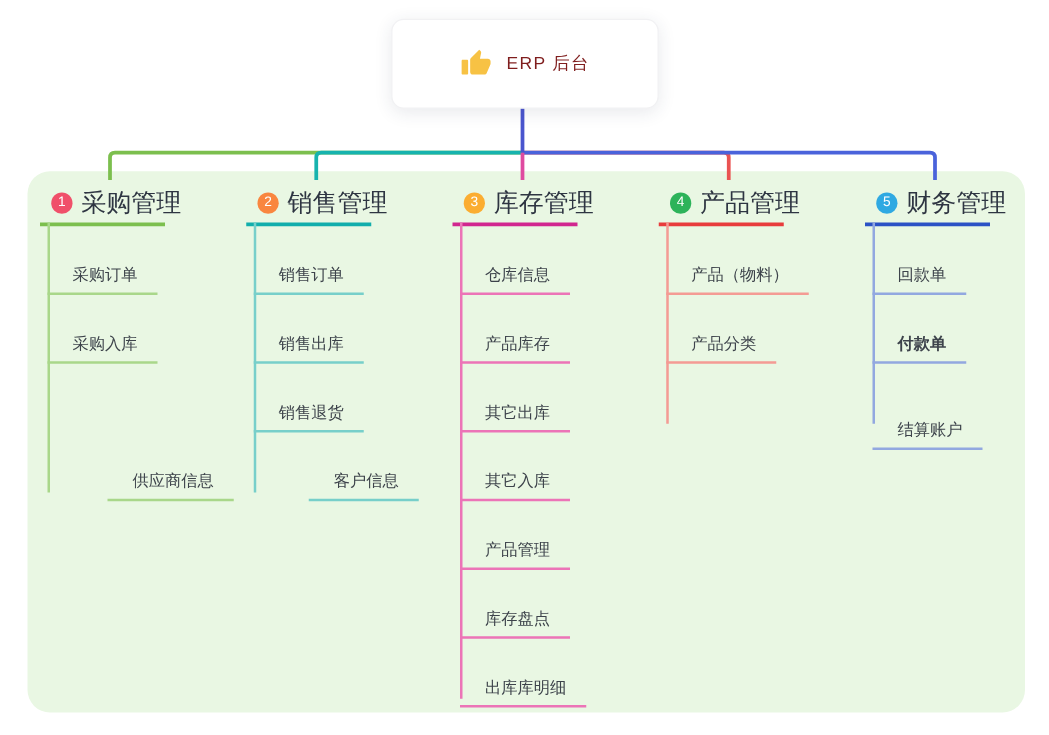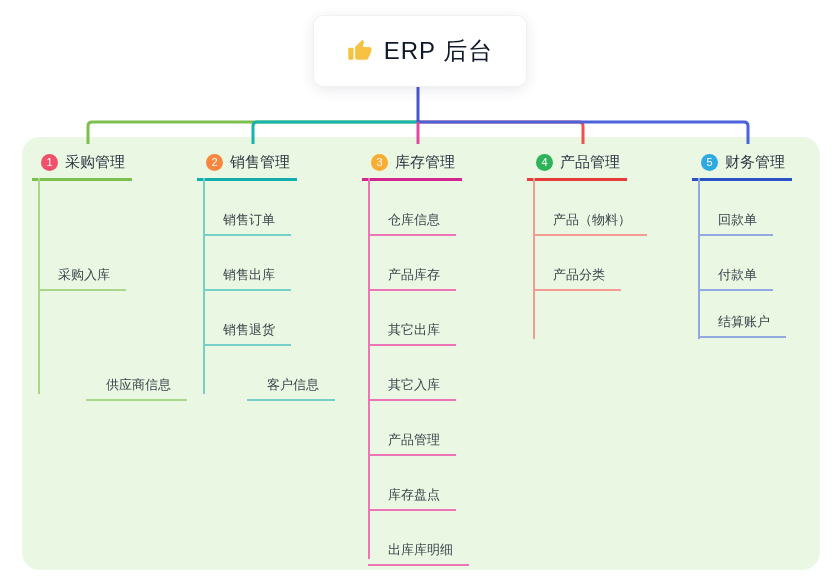--- a/index.html
+++ b/index.html
@@ -6,30 +6,30 @@
   body{font-family:"Liberation Sans","DejaVu Sans",sans-serif;}
   .canvas{position:relative;width:839px;height:588px;background:#ffffff;overflow:hidden;}
 
   .panel{position:absolute;left:22px;top:137px;width:798px;height:433px;border-radius:18px;}
 
   .connectors{position:absolute;left:0;top:0;width:839px;height:588px;pointer-events:none;}
 
   .root-node{position:absolute;left:313px;top:15px;width:212px;height:70px;background:#ffffff;
     border:1px solid #f1f1f3;border-radius:10px;box-shadow:0 3px 14px rgba(40,50,80,.10);
     display:flex;align-items:center;justify-content:center;gap:11px;cursor:pointer;}
-  .root-label{font-size:24px;font-weight:500;color:#0f172a;letter-spacing:1px;}
+  .root-label{font-size:14px;font-weight:500;color:#7f1d1d;letter-spacing:1px;}
   .thumb-icon{width:26px;height:26px;display:inline-flex;}
 
   .branch-col{position:absolute;top:146px;width:160px;}
   .branch-title{position:relative;width:100px;height:32px;display:flex;align-items:center;
     border-bottom:3px solid #000;cursor:pointer;}
   .badge{width:17px;height:17px;border-radius:50%;margin-left:9px;flex:0 0 auto;
     display:flex;align-items:center;justify-content:center;
     color:#fff;font-size:11px;line-height:17px;}
-  .branch-title .t{margin-left:7px;font-size:15px;font-weight:500;color:#2e3542;white-space:nowrap;}
+  .branch-title .t{margin-left:7px;font-size:20px;font-weight:500;color:#2e3542;white-space:nowrap;}
 
   .vline{position:absolute;left:6px;top:32px;width:2px;}
 
   .child{position:absolute;left:6px;height:26px;padding:0 16px 5px 20px;
     display:flex;align-items:flex-end;white-space:nowrap;
     border-bottom:2px solid #000;font-size:13px;color:#3d434b;cursor:pointer;}
 </style>
 </head>
 <body>
 
@@ -53,20 +53,21 @@
     <span class="root-label">ERP 后台</span>
   </div>
 
   <div id="branches">
       <div class="branch-col" style="left: 32px;">
         <div class="branch-title" style="border-bottom-color: rgb(124, 191, 78);">
           <span class="badge" style="background: rgb(240, 80, 106);">1</span>
           <span class="t">采购管理</span>
         </div>
         <div class="vline" style="background: rgb(169, 215, 138); height: 216px;"></div>
+        <div class="child" style="top: 57px; border-bottom-color: rgb(169, 215, 138);">采购订单</div>
         <div class="child" style="top: 112px; border-bottom-color: rgb(169, 215, 138);">采购入库</div>
         <div class="child" style="top: 222px; border-bottom-color: rgb(169, 215, 138); margin-left: 48px;">供应商信息</div>
       </div>
       <div class="branch-col" style="left: 197px;">
         <div class="branch-title" style="border-bottom-color: rgb(18, 174, 172);">
           <span class="badge" style="background: rgb(249, 134, 63);">2</span>
           <span class="t">销售管理</span>
         </div>
         <div class="vline" style="background: rgb(119, 207, 202); height: 216px;"></div>
         <div class="child" style="top: 57px; border-bottom-color: rgb(119, 207, 202);">销售订单</div>
@@ -97,17 +98,17 @@
         <div class="child" style="top: 57px; border-bottom-color: rgb(244, 155, 148);">产品（物料）</div>
         <div class="child" style="top: 112px; border-bottom-color: rgb(244, 155, 148);">产品分类</div>
       </div>
       <div class="branch-col" style="left: 692px;">
         <div class="branch-title" style="border-bottom-color: rgb(43, 82, 197);">
           <span class="badge" style="background: rgb(47, 169, 226);">5</span>
           <span class="t">财务管理</span>
         </div>
         <div class="vline" style="background: rgb(146, 168, 224); height: 161px;"></div>
         <div class="child" style="top: 57px; border-bottom-color: rgb(146, 168, 224);">回款单</div>
-        <div class="child" style="top: 112px; border-bottom-color: rgb(146, 168, 224);">付款单</div>
-        <div class="child" style="top: 159px; border-bottom-color: rgb(146, 168, 224);">结算账户</div>
+        <div class="child" style="top: 112px; border-bottom-color: rgb(146, 168, 224); font-weight: bold;">付款单</div>
+        <div class="child" style="top: 181px; border-bottom-color: rgb(146, 168, 224);">结算账户</div>
       </div>
     </div>
 </div>
 
 </body></html>

